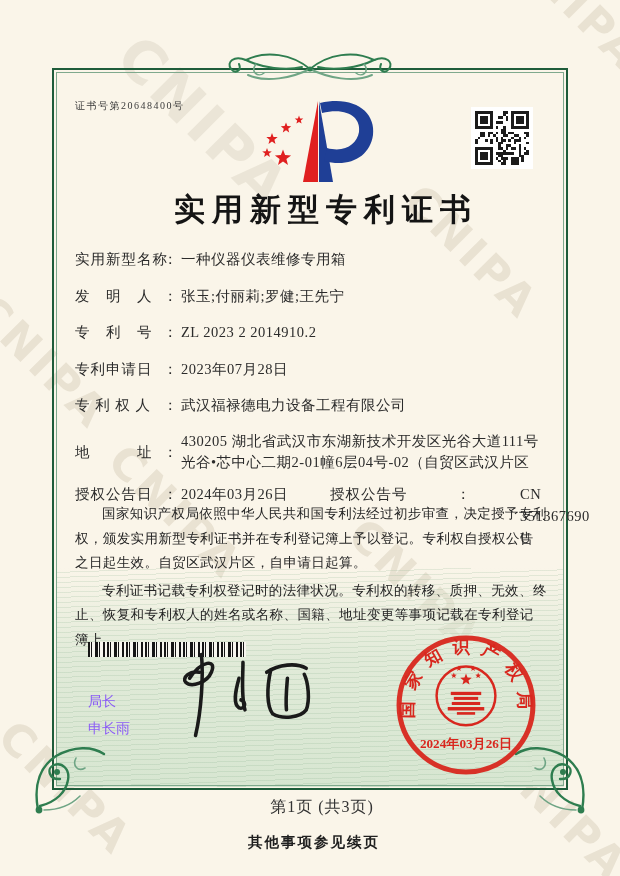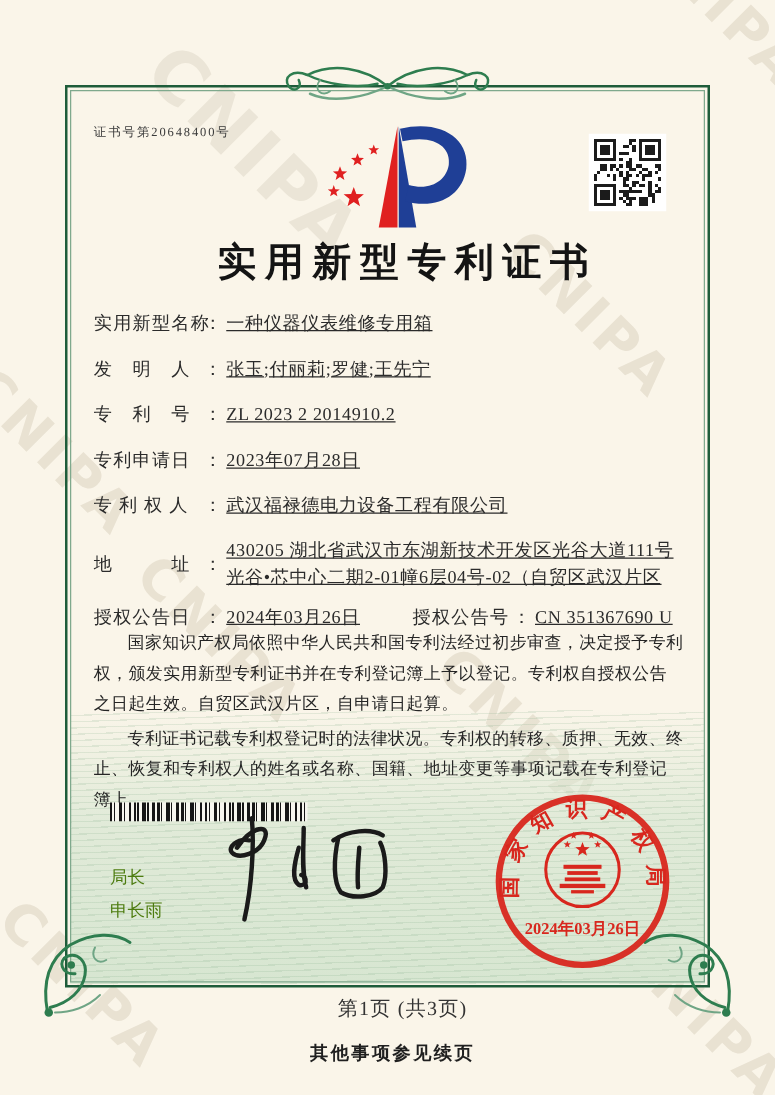--- a/index.html
+++ b/index.html
@@ -52,40 +52,40 @@
   .title {
     position:absolute; left:16px; top:189px; width:100%;
     text-align:center; font-size:31px; font-weight:bold; letter-spacing:7px;
     color:#141414;
   }
 
   .rows { position:absolute; left:75px; top:248px; width:472px; }
   .row { position:relative; display:flex; margin-bottom:14.5px; font-size:14.5px; color:#2b2b2b; line-height:22px; }
   .row .lab { display:inline-block; width:88px; white-space:pre; flex:0 0 88px; letter-spacing:1px; }
   .row .colon { flex:0 0 18px; }
-  .row .val { flex:1; letter-spacing:0.5px;text-decoration:underline; }
+  .row .val { flex:1; letter-spacing:0.5px; }
   .row.addr .val div { line-height:21px; }
-  .row .pair2 { position:absolute; left:255px; top:0; display:flex; }
+  .row .pair2 { position:absolute; left:255px; top:0; display:flex;gap:46px; }
   .row .pair2 .lab { width:80px; flex-basis:80px; }
 
   .paras { position:absolute; left:75px; top:502px; width:472px; }
   .paras p {
     font-size:13.5px; line-height:1.82; text-indent:2em; color:#252525;
     letter-spacing:0.4px; margin-bottom:3px;
   }
 
   .barcode {
     position:absolute; left:88px; top:642px; width:158px; height:15px;
     background:repeating-linear-gradient(90deg,
       #161616 0 2px, #f7f6ef 2px 3px, #161616 3px 4px, #f7f6ef 4px 7px,
       #161616 7px 10px, #f7f6ef 10px 11px, #161616 11px 12px, #f7f6ef 12px 15px,
       #161616 15px 17px, #f7f6ef 17px 19px);
   }
 
-  .director { position:absolute; left:88px; top:688px; font-family:"Liberation Sans","DejaVu Sans",sans-serif; font-size:14px; color:#4d7c0f; line-height:27px; }
+  .director { position:absolute; left:88px; top:688px; font-family:"Liberation Sans","DejaVu Sans",sans-serif; font-size:14px; color:#8b5cf6; line-height:27px; }
   .signature { position:absolute; left:156px; top:648px; }
   .signature path { fill:none; stroke:#1a1a1a; stroke-width:3.6; stroke-linecap:round; }
 
   .seal { position:absolute; left:394px; top:633px; }
 
   .page-no { position:absolute; left:12px; top:797px; width:100%; text-align:center; font-size:16px; color:#333; letter-spacing:1px; }
   .footer-note { position:absolute; left:4px; top:833px; width:100%; text-align:center; font-size:14.5px; color:#1f1f1f; letter-spacing:2px;font-weight:bold; }
 </style>
 </head>
 <body>

